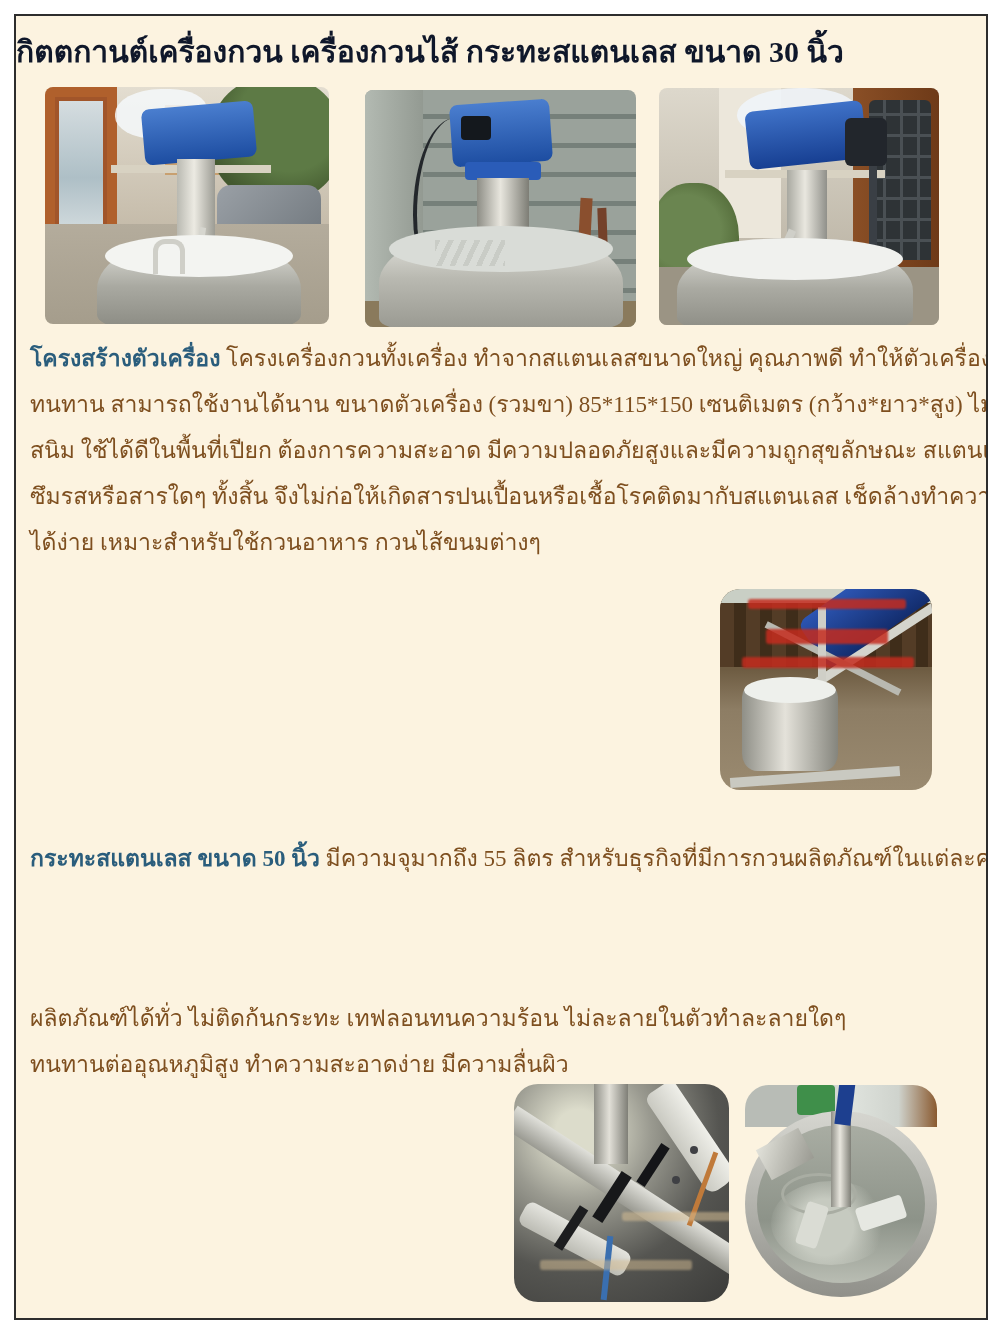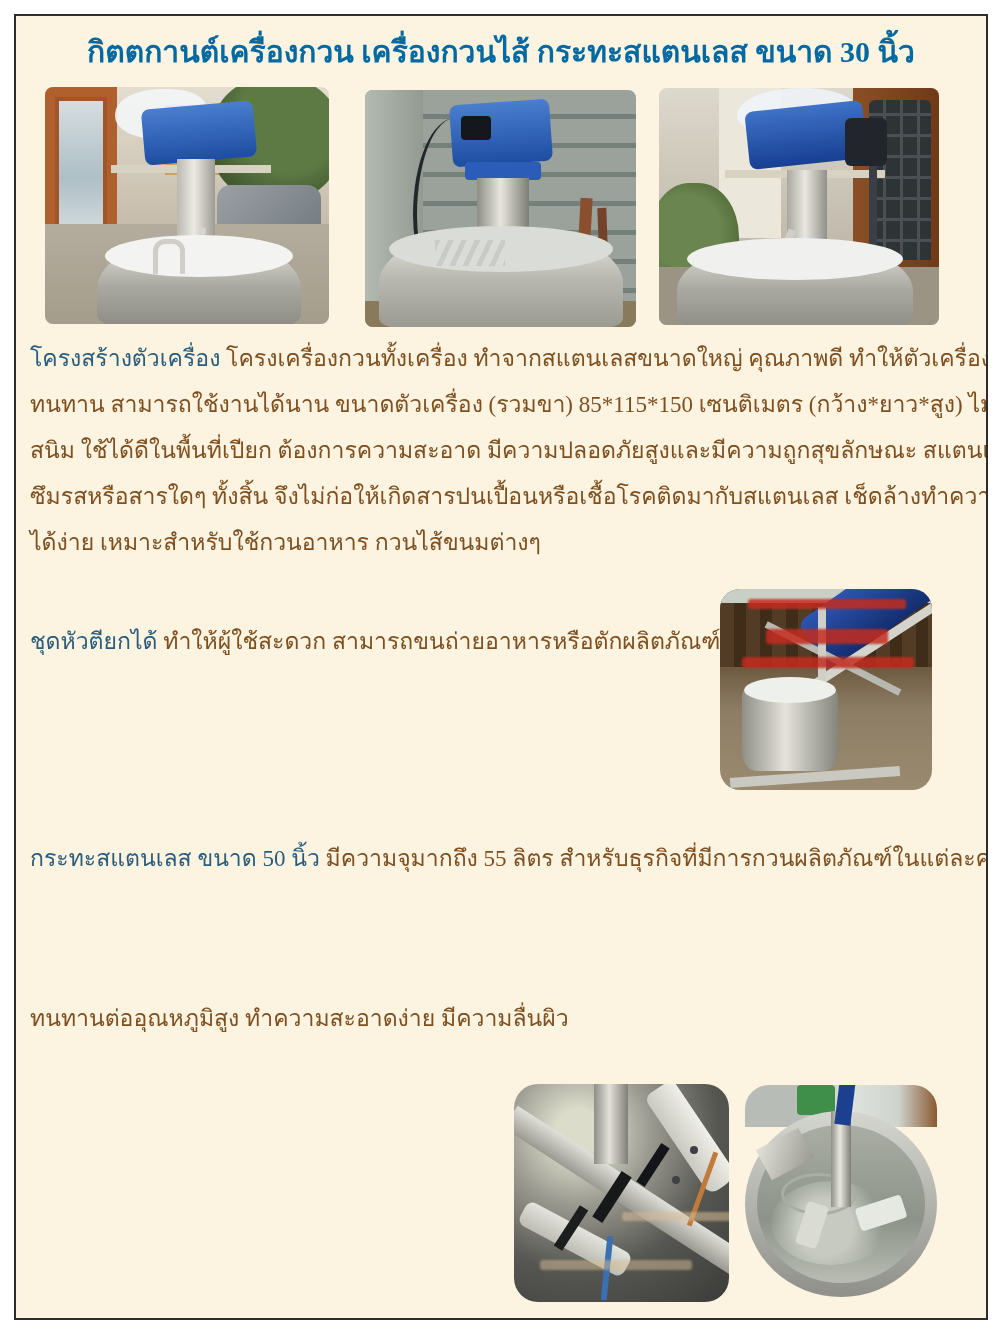--- a/index.html
+++ b/index.html
@@ -1,34 +1,34 @@
 <!DOCTYPE html>
 <html><head>
 <meta charset="utf-8">
 <style>
   html,body{margin:0;padding:0;}
   body{width:1005px;height:1340px;background:#ffffff;position:relative;
        font-family:"Liberation Serif","DejaVu Serif",serif;overflow:hidden;}
   .frame{position:absolute;left:14px;top:14px;width:974px;height:1306px;
          box-sizing:border-box;border:2px solid #2d2d2d;background:#fcf3e0;overflow:hidden;}
-  .title{position:absolute;left:0;top:12px;width:100%;text-align:center;
-         font-size:30px;font-weight:bold;color:#0369a1;white-space:nowrap;}
+  .title{position:absolute;left:0;top:12px;width:100%;text-align:left;
+         font-size:30px;font-weight:bold;color:#0f172a;white-space:nowrap;}
   .photo{position:absolute;overflow:hidden;}
   .photo *{position:absolute;}
   .p1{left:29px;top:71px;width:284px;height:237px;border-radius:8px;}
   .p2{left:349px;top:74px;width:271px;height:237px;border-radius:8px;}
   .p3top{left:643px;top:72px;width:280px;height:237px;border-radius:8px;}
   .plift{left:704px;top:573px;width:212px;height:201px;border-radius:20px;}
   .pblade{left:498px;top:1068px;width:215px;height:218px;border-radius:24px;}
   .ppan{left:729px;top:1069px;width:192px;height:215px;border-radius:24px;}
 
   
   .para{position:absolute;left:14px;color:#7e4f1f;font-size:23px;line-height:46px;}
   .para .line{white-space:nowrap;}
-  .para .hd{color:#2a5d7c;font-weight:normal;}
+  .para .hd{color:#2a5d7c;font-weight:bold;}
   #para1{top:320px;width:950px;}
   #para2{top:603px;width:690px;}
   #para3{top:818px;width:950px;line-height:50px;}
   #para4{top:980px;width:950px;}
 
   
   .p1 .wall{left:0;top:0;width:100%;height:65%;background:linear-gradient(180deg,#e3ddd0,#c2b8a6);}
   .p1 .window{left:0;top:0;width:72px;height:165px;background:#b0602c;}
   .p1 .pane{left:10px;top:10px;width:44px;height:140px;background:linear-gradient(180deg,#d5dde0,#aebfc6 55%,#d9e0e2);border:4px solid #a1552a;}
   .p1 .foliage{right:-12px;top:-10px;width:130px;height:125px;background:radial-gradient(circle at 60% 35%,#5d7a45 0 45%,#43592f 75%);border-radius:45%;}
@@ -202,28 +202,28 @@
     <div class="mast"></div>
     <div class="pot"></div>
     <div class="pottop"></div>
     <div class="base"></div>
     <div class="redline1"></div>
     <div class="redline2"></div>
     <div class="redline3"></div>
   </div>
 
   <div class="para" id="para2">
-    <div class="line"><span class="hd">ชุดหัวตียกได้</span> <span>ทำให้ผู้ใช้สะดวก สามารถขนถ่ายอาหารหรือตักผลิตภัณฑ์</span></div>
   </div>
 
   <div class="para" id="para3">
     <div class="line"><span class="hd">กระทะสแตนเลส ขนาด 50 นิ้ว</span> <span>มีความจุมากถึง 55 ลิตร สำหรับธุรกิจที่มีการกวนผลิตภัณฑ์ในแต่ละครั้ง</span></div>
   </div>
 
   <div class="para" id="para4">
+    <div class="line">ผลิตภัณฑ์ได้ทั่ว ไม่ติดก้นกระทะ เทฟลอนทนความร้อน ไม่ละลายในตัวทำละลายใดๆ</div>
     <div class="line">ทนทานต่ออุณหภูมิสูง ทำความสะอาดง่าย มีความลื่นผิว</div>
   </div>
 
   <div class="photo pblade">
     <div class="bg"></div>
     <div class="arm"></div>
     <div class="shaft"></div>
     <div class="blade1"></div>
     <div class="blade2"></div>
     <div class="clamp1"></div>

